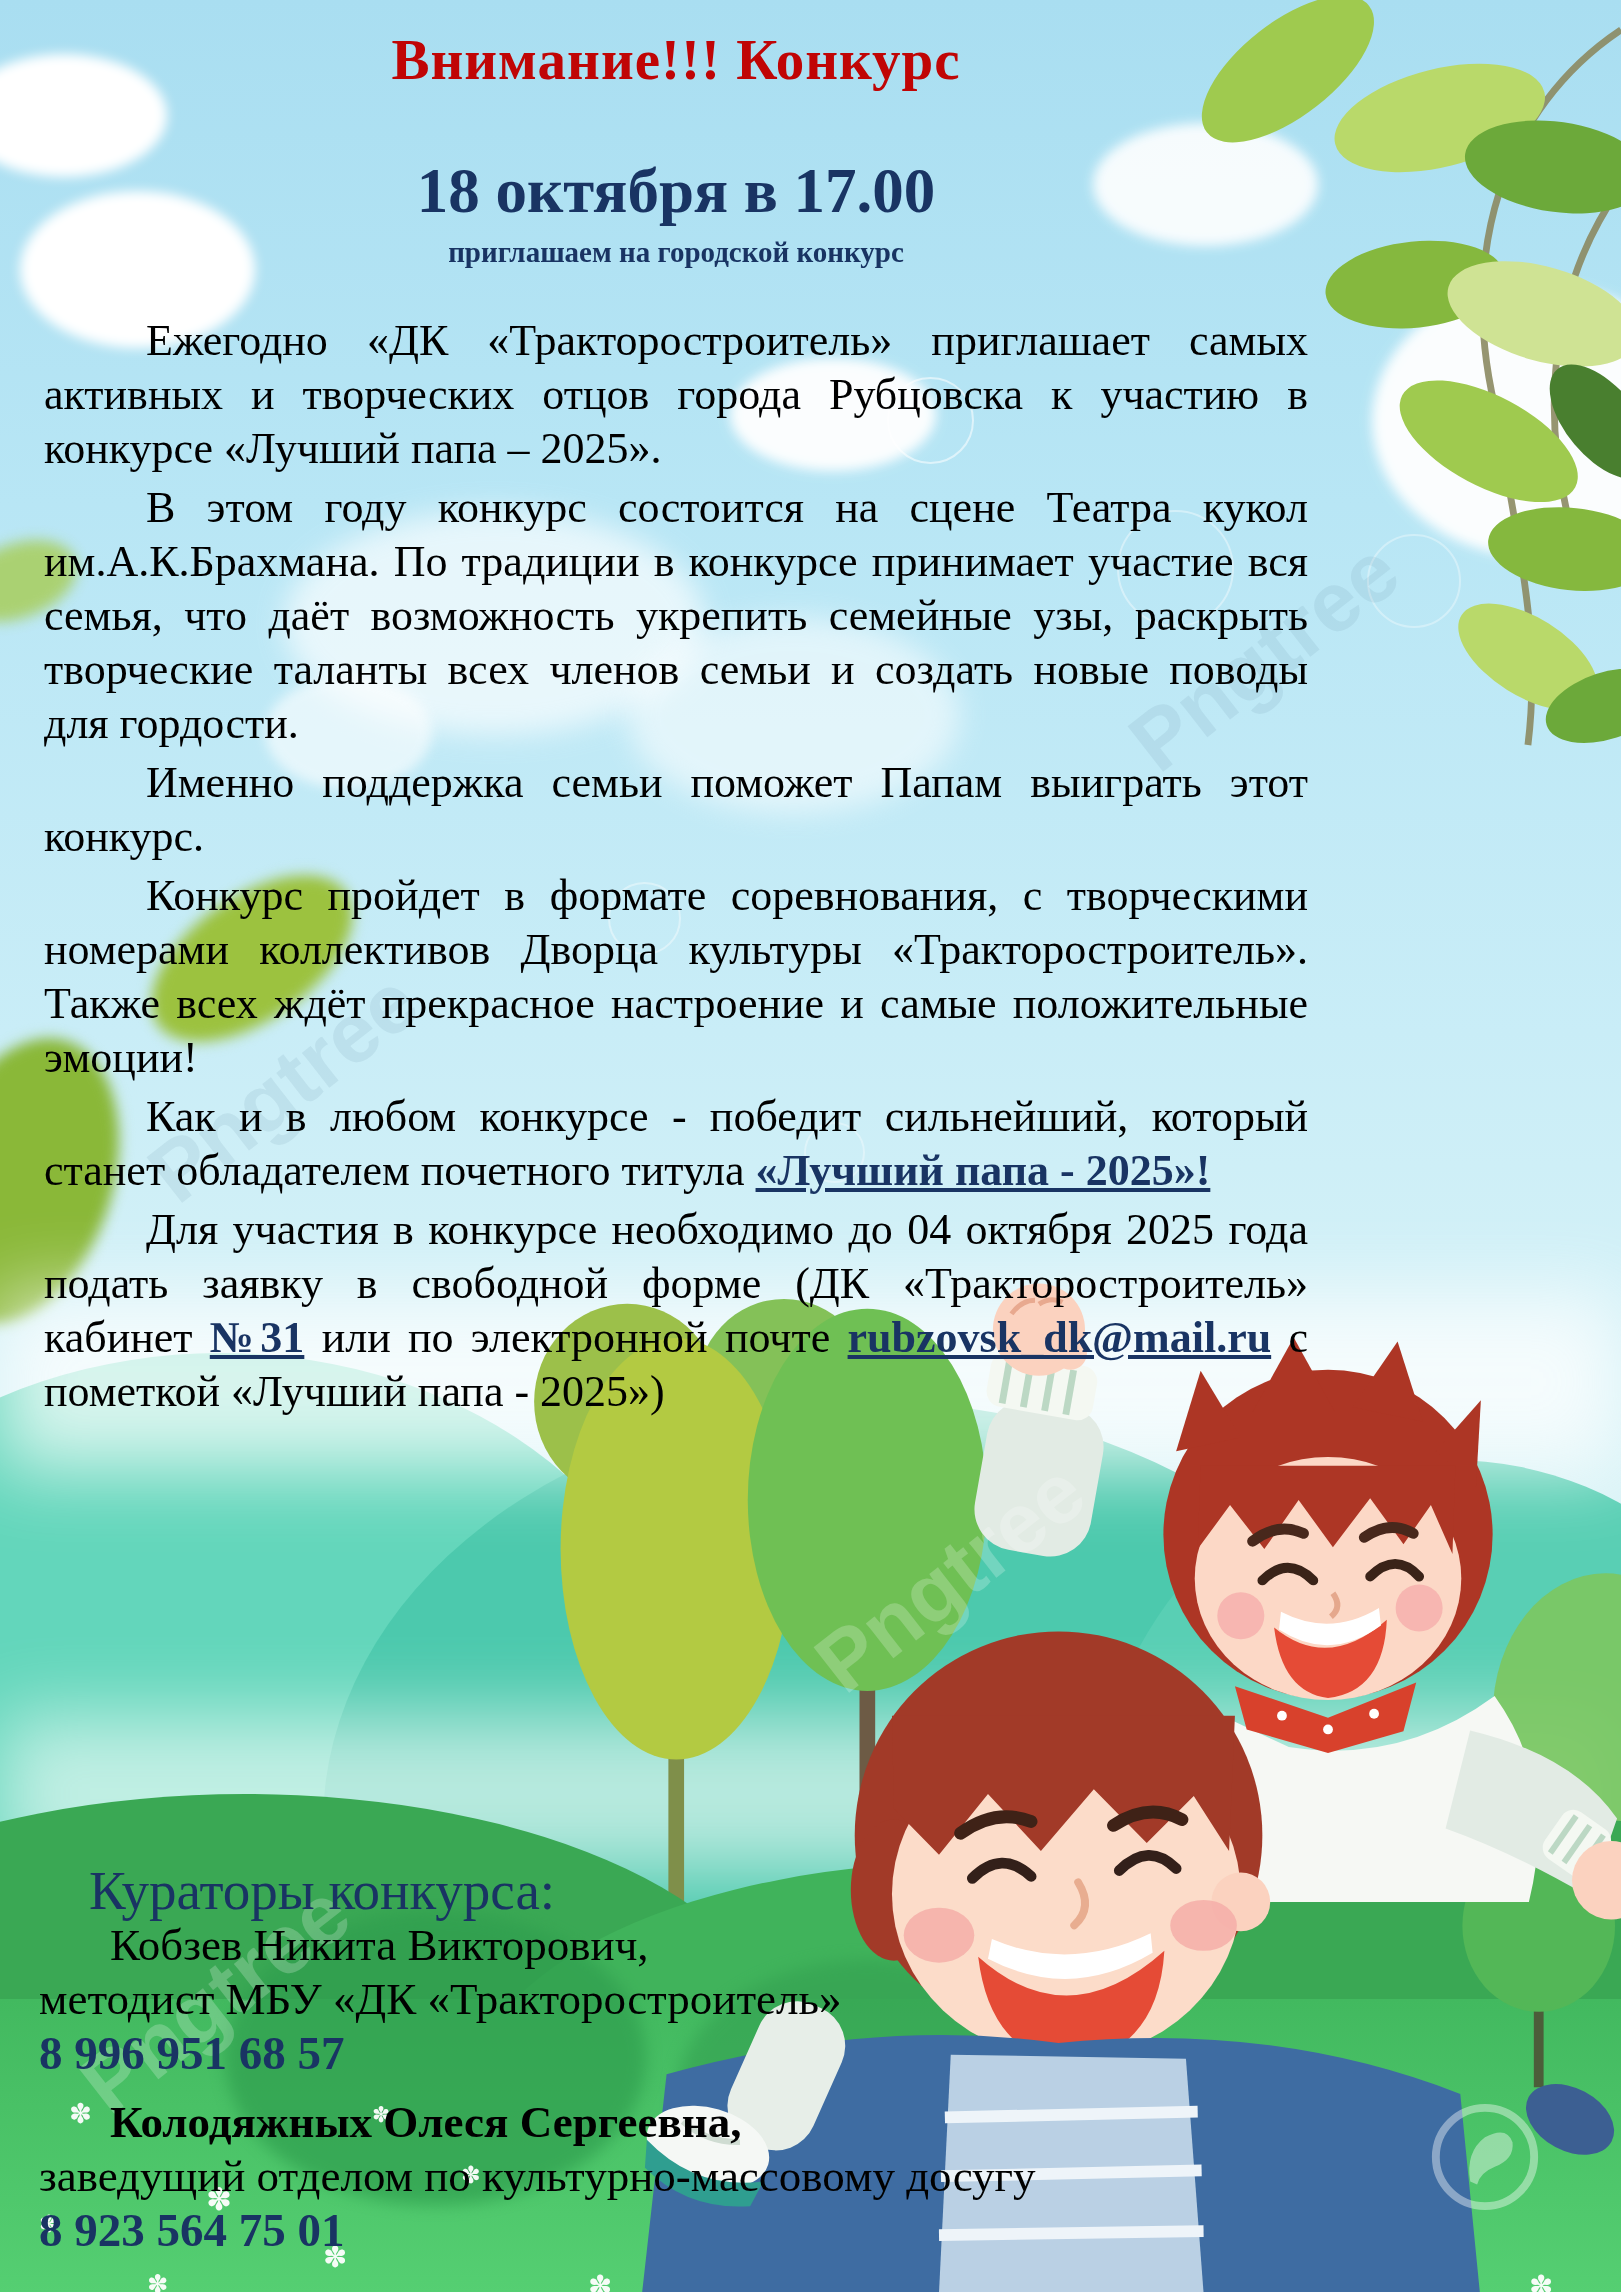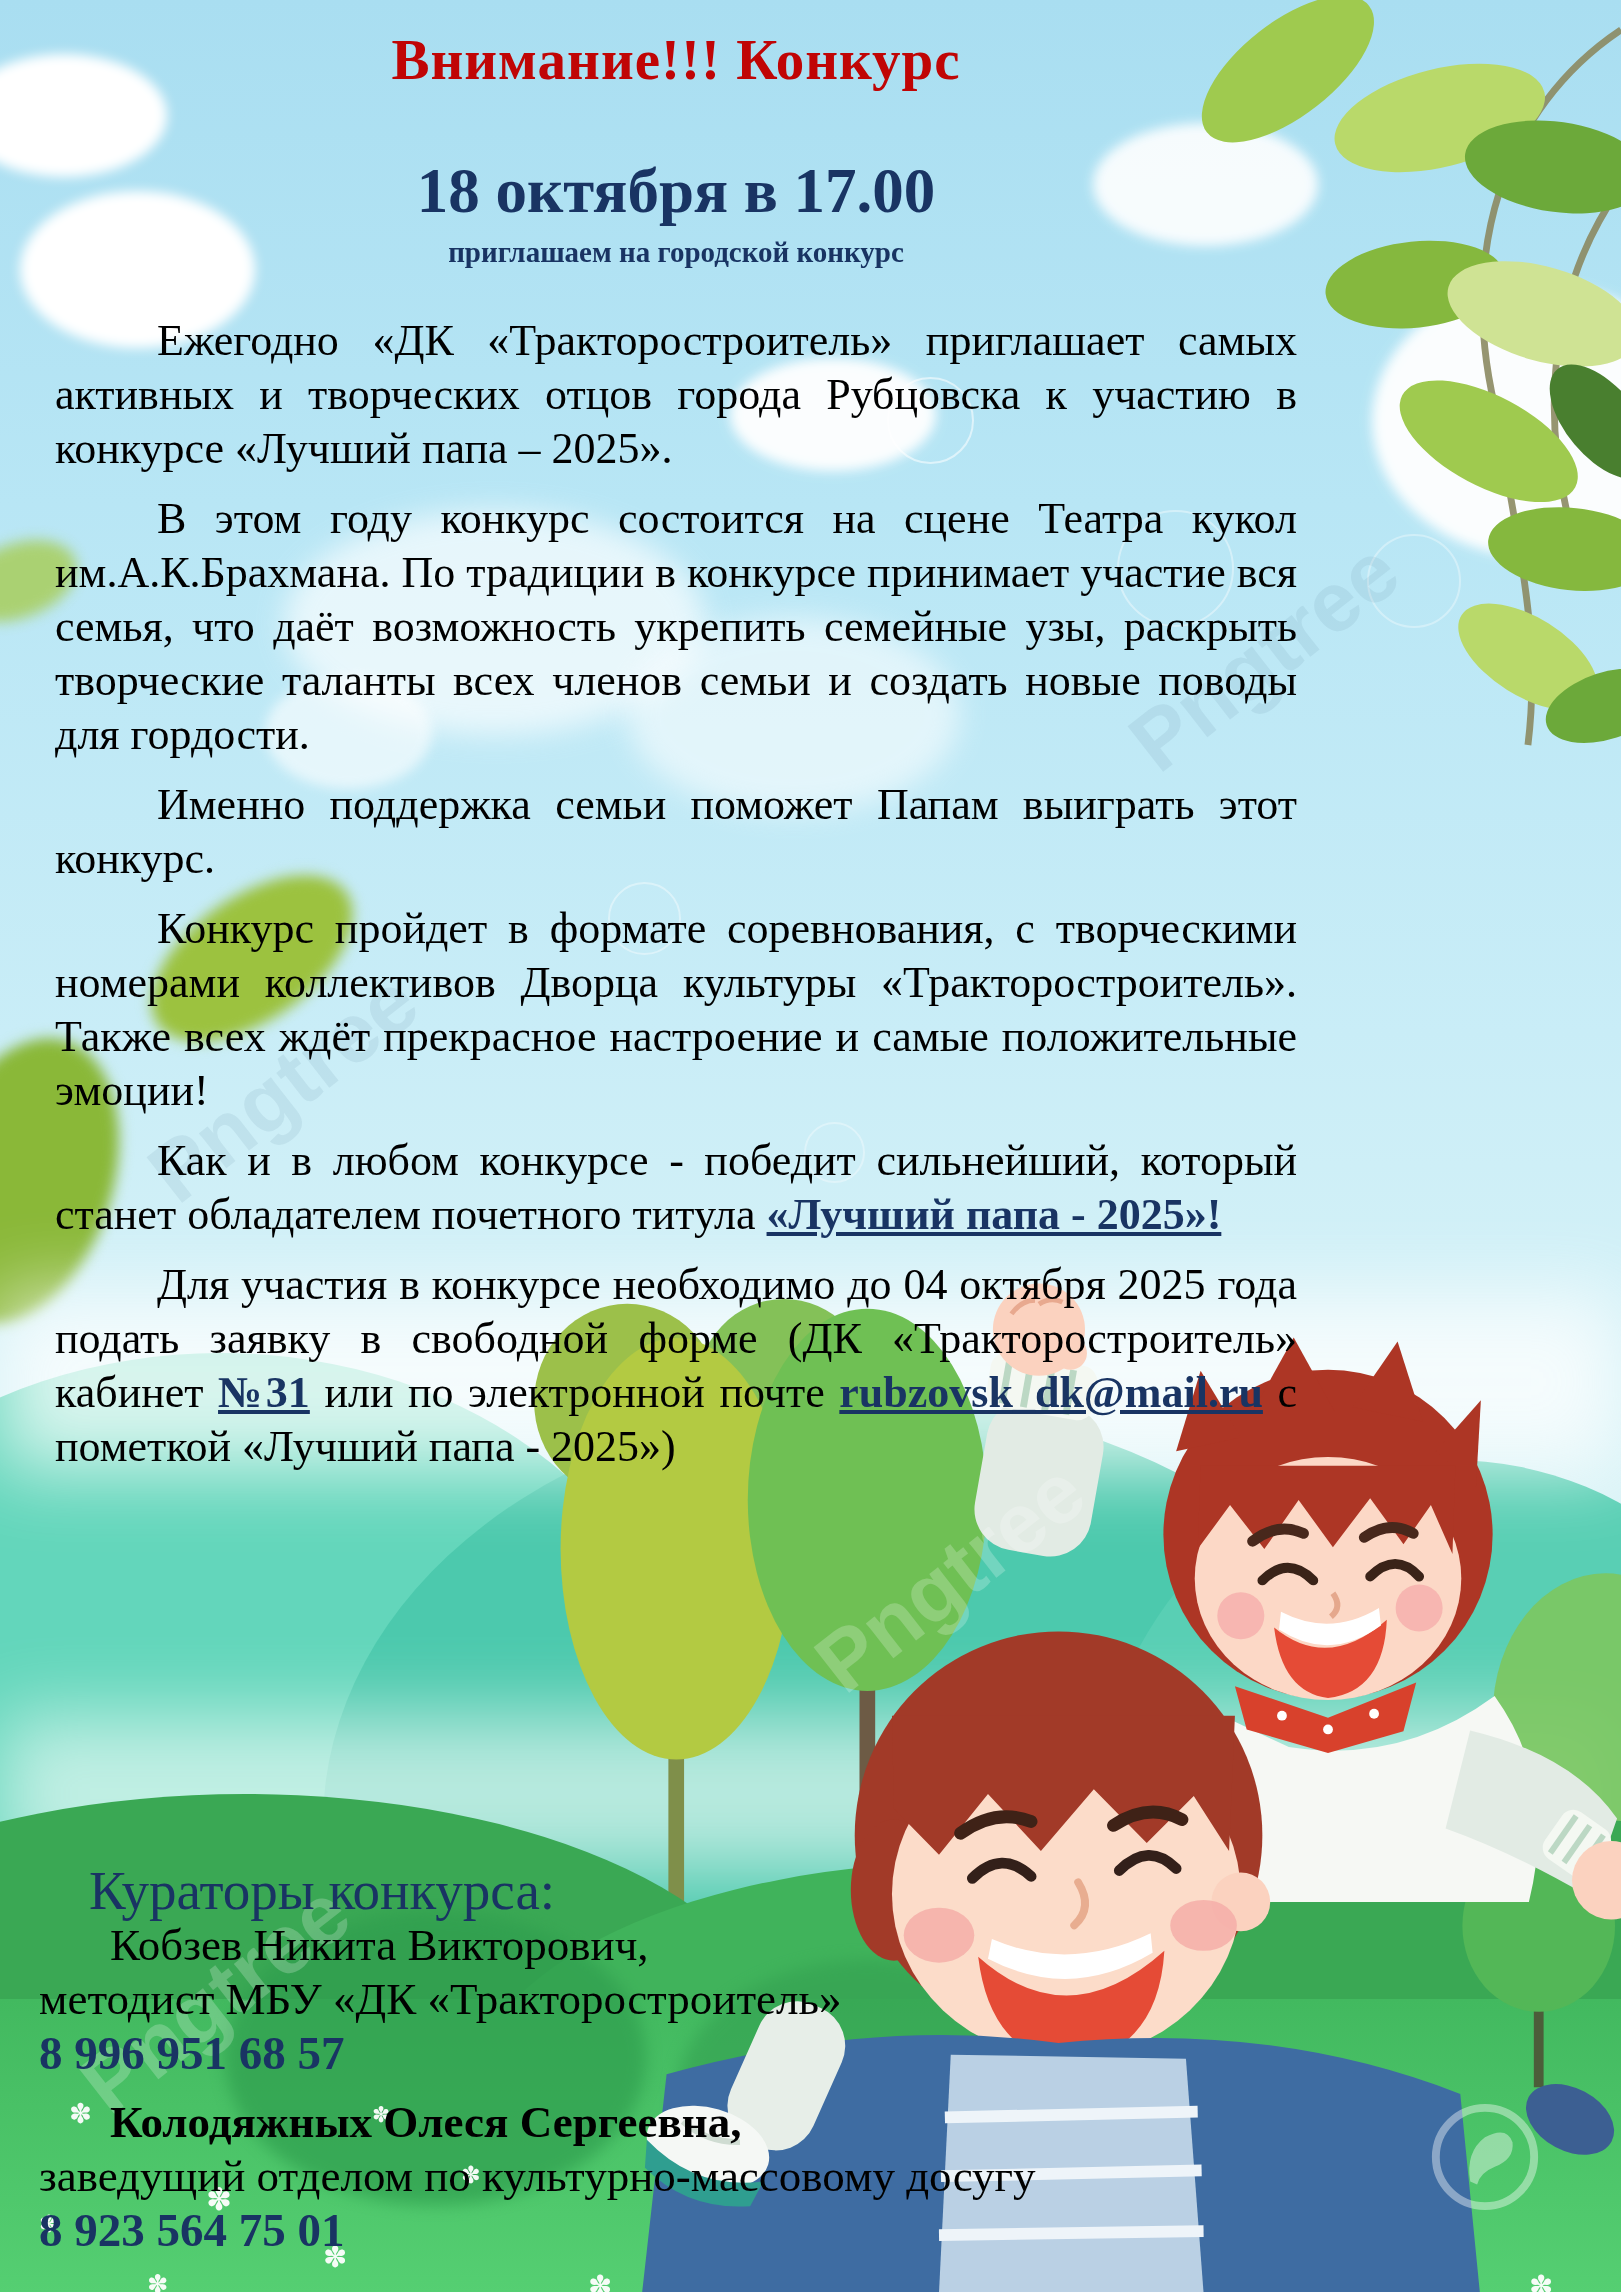--- a/index.html
+++ b/index.html
@@ -27,21 +27,21 @@
   .z10{z-index:10}.z11{z-index:11}.z12{z-index:12}
   
   :root{--navy:#193463;--red:#c00505;}
   .textcol{position:absolute;left:0;top:0;width:1352px;z-index:20;}
   .hdr{text-align:center;font-weight:bold;}
   .attention{margin-top:27.4px;font-size:57px;color:var(--red);letter-spacing:1px;}
   .datetime{margin-top:63px;font-size:63px;color:var(--navy);}
   .invite{margin-top:7.8px;font-size:29px;color:var(--navy);}
   .bigtitle{margin-top:13.7px;font-size:91px;color:var(--navy);}
   .bodytext{margin:45px 39px 0 39px;font-size:44px;line-height:54px;color:#000;text-align:justify;}
-  .bodytext p{margin:16px;text-indent:102px;}
+  .bodytext p{margin:5px;text-indent:102px;}
   .hl{color:var(--navy);font-weight:bold;text-decoration:underline;}
   .curators{position:absolute;left:39px;top:1864px;width:1059px;z-index:20;
             font-size:45px;line-height:54px;color:#000;}
   .curators .head{margin-left:50px;font-size:55px;font-weight:normal;color:var(--navy);}
   .curators .ind{margin-left:71px;}
   .curators .phone{font-size:47px;font-weight:bold;color:var(--navy);}
   .curators .gap{margin-top:15px;font-weight:bold;}
   
   .wm{position:absolute;font-size:84px;font-weight:bold;transform:rotate(-38deg);
       font-family:"Liberation Sans",sans-serif;pointer-events:none;z-index:15;}

